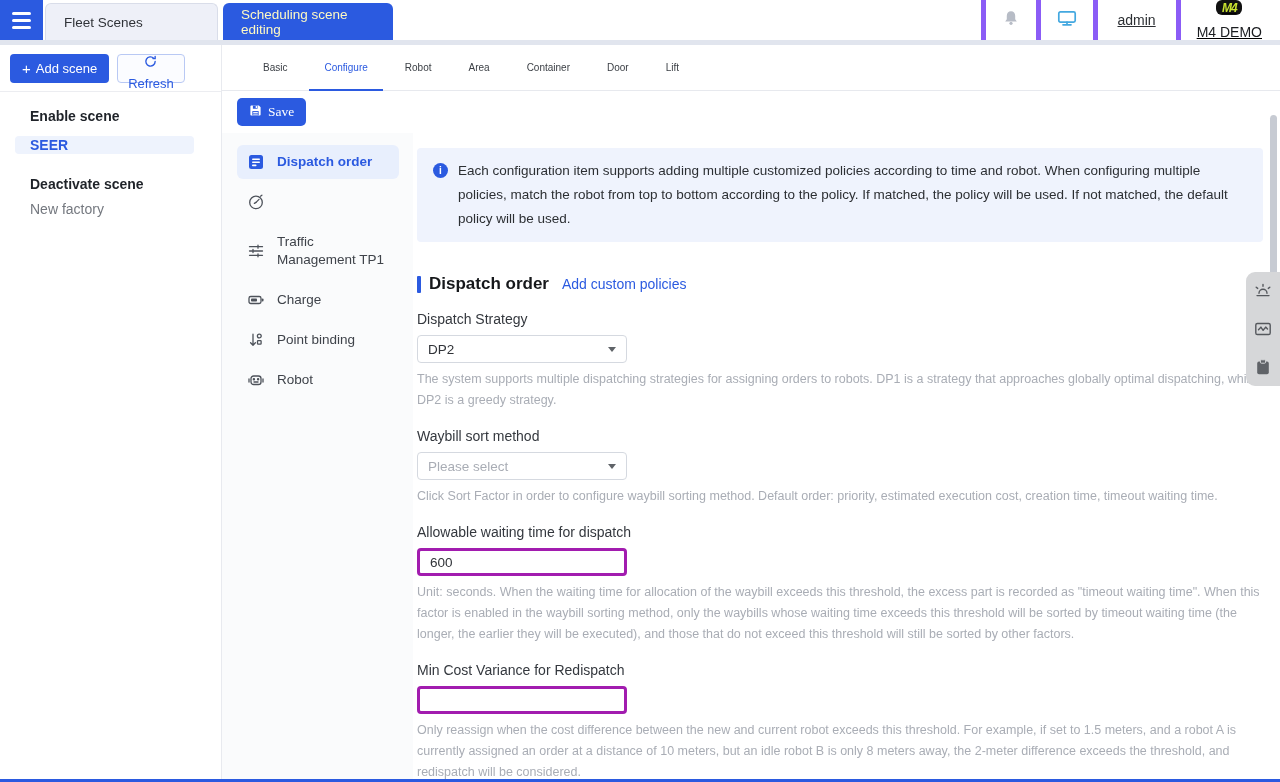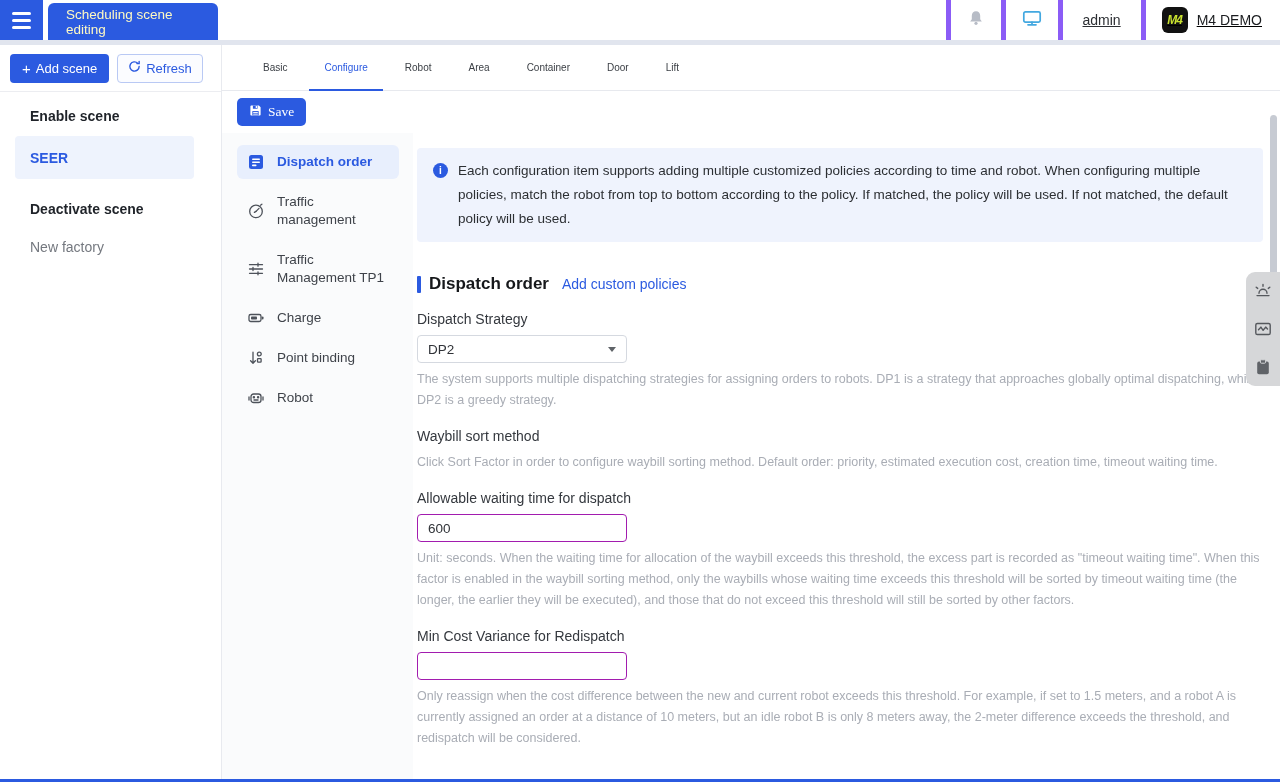--- a/index.html
+++ b/index.html
@@ -9,38 +9,38 @@
   
   .topbar { height:40px; background:#fff; display:flex; align-items:stretch; flex:0 0 auto; }
   .hamburger { width:43px; background:var(--accent); display:flex; flex-direction:column; justify-content:center; align-items:center; gap:4px; cursor:pointer; }
   .hamburger i { display:block; width:19px; height:3px; border-radius:2px; background:#fff; }
   .scene-tab { align-self:flex-end; height:37px; display:flex; align-items:center; padding:0 18px; font-size:13.5px; border-radius:6px 6px 0 0; }
   .scene-tab.inactive { margin-left:2px; width:173px; background:#eef0f8; border:1px solid #d9dde9; border-bottom:none; color:#303338; }
   .scene-tab.active { margin-left:5px; width:170px; background:var(--accent); color:#fef9c3; }
   .topbar-right { margin-left:auto; display:flex; align-items:stretch; }
   .tb-cell { display:flex; align-items:center; justify-content:center; border-left:5px solid #8b5cf6; padding:0 16px;text-decoration:underline; }
   .tb-cell.admin { font-size:14px; color:#2c2f33; padding:0 20px; }
-  .brand-cell { display:flex; align-items:center; gap:9px; padding:0 18px 0 16px; }
+  .brand-cell { display:flex; align-items:center; gap:9px; padding:0 18px 0 16px;flex-direction:column; }
   .logo-box { width:26px; height:26px; background:#111; border-radius:6px; display:flex; align-items:center; justify-content:center; }
   .logo-box span { color:#c9e22f; font-size:12px; font-weight:800; font-style:italic; letter-spacing:-1px; }
   .brand-name { font-size:14px; color:#1b1d20; }
 
   .top-gap { height:5px; background:#e1e5ee; flex:0 0 auto; }
 
   
   .main-row { flex:1; display:flex; min-height:0; }
 
   
   .sidebar { width:222px; background:#fff; border-right:1px solid #e8eaef; display:flex; flex-direction:column; }
   .sidebar-btns { height:47px; display:flex; align-items:center; gap:8px; padding:0 10px; border-bottom:1px solid #ecedf1; }
   .btn-add { background:var(--accent); color:#fff; border:none; border-radius:4px; height:29px; padding:0 12px; font-size:13px; display:flex; align-items:center; gap:5px; cursor:pointer; font-family:inherit; }
   .btn-add .plus { font-size:15px; line-height:1; }
-  .btn-refresh { background:#fbfcff; color:var(--accent); border:1px solid #b9c9f4; border-radius:4px; height:29px; padding:0 10px; font-size:13px; display:flex; align-items:center; gap:5px; cursor:pointer; font-family:inherit; }
+  .btn-refresh { background:#fbfcff; color:var(--accent); border:1px solid #b9c9f4; border-radius:4px; height:29px; padding:0 10px; font-size:13px; display:flex; align-items:center; gap:5px; cursor:pointer; font-family:inherit;flex-direction:column; }
   .scene-group-label { font-size:14px; font-weight:bold; color:#1f2329; margin:16px 0 0 30px; }
-  .scene-item { margin:12px 27px 0 15px; height:43px; display:flex; align-items:center; padding-left:15px; border-radius:4px; font-size:14px; cursor:pointer; }
+  .scene-item { margin:12px 27px 0 15px; height:18px; display:flex; align-items:center; padding-left:15px; border-radius:4px; font-size:14px; cursor:pointer; }
   .scene-item.selected { background:#eef3fd; color:var(--accent); font-weight:bold; }
   .scene-item.plain { color:#74787f; margin-top:8px; }
   .scene-group-label.second { margin-top:22px; }
 
   
   .content-col { flex:1; display:flex; flex-direction:column; min-width:0; }
   .tabs-row { height:46px; background:#fff; border-bottom:1px solid #e7e9ee; display:flex; align-items:stretch; padding-left:26px; flex:0 0 auto; }
   .tab { display:flex; align-items:center; padding:12px 15px; margin-right:7px; font-size:10px; color:#3c4046; cursor:pointer; position:relative; }
   .tab.active { color:var(--accent); }
   .tab.active::after { content:""; position:absolute; left:0; right:0; bottom:-1px; height:2px; background:var(--accent); }
@@ -66,21 +66,21 @@
   .section-head { margin:32px 0 0 0; display:flex; align-items:center; }
   .section-bar { width:4px; height:17px; background:var(--accent); border-radius:1px; margin-right:8px; }
   .section-title { font-size:17px; font-weight:bold; color:#16181b; }
   .section-link { font-size:14px; color:var(--accent); margin-left:13px; cursor:pointer; text-decoration:none; }
 
   .field-label { font-size:14px; color:#34383e; margin:17px 0 8px 0; }
   .ctl-select { width:210px; height:28px; border:1px solid #d5d9e0; border-radius:4px; background:#fff; display:flex; align-items:center; padding:0 10px; cursor:pointer; }
   .ctl-select .val { font-size:13.5px; color:#303338; flex:1; }
   .ctl-select .val.placeholder { color:#a9adb5; }
   .ctl-select .arrow { width:0; height:0; border-left:4.5px solid transparent; border-right:4.5px solid transparent; border-top:5.5px solid #5f6368; }
-  .ctl-input { width:210px; height:28px; border:1px solid #a21caf; border-radius:4px; padding:0 10px; font-size:13.5px; color:#303338; font-family:inherit; outline:none; }
+  .ctl-input { width:210px; height:28px; border:3px solid #a21caf; border-radius:4px; padding:0 10px; font-size:13.5px; color:#303338; font-family:inherit; outline:none; }
   .help { font-size:12.5px; color:#a9adb5; line-height:21px; margin-top:6px; max-width:846px; }
 
   
   .float-tools { position:absolute; right:0; top:272px; width:34px; background:#d6d7d9; border-radius:9px 0 0 9px; padding:9px 0; display:flex; flex-direction:column; align-items:center; gap:18px; z-index:20; }
   .tool-btn { width:20px; height:20px; display:flex; align-items:center; justify-content:center; cursor:pointer; }
 
   
   .scroll-thumb { position:absolute; right:3px; top:115px; width:7px; height:170px; background:#c7cbd3; border-radius:4px; z-index:15; }
 
   .bottom-line { position:absolute; left:0; right:0; bottom:0; height:3px; background:var(--accent); z-index:30; }
@@ -91,20 +91,23 @@
 <body>
 
 <div class="app">
 
   <div class="topbar">
     <div class="hamburger">
         <i></i>
         <i></i>
         <i></i>
       </div>
+    <div class="scene-tab inactive">
+      <span>Fleet Scenes</span>
+    </div>
     <div class="scene-tab active">
       <span>Scheduling scene editing</span>
     </div>
     <div class="topbar-right">
       <div class="tb-cell">
         <span>
           <svg width="18" height="18" viewBox="0 0 18 18">
               <path d="M9 2.2c-2.6 0-4.2 1.8-4.2 4.6v3.4L3.2 12.6h11.6L13.2 10.2V6.8c0-2.8-1.6-4.6-4.2-4.6z" fill="#b7bcc6"></path>
               <circle cx="9" cy="14.3" r="1.6" fill="#b7bcc6"></circle>
             </svg>
@@ -217,21 +220,20 @@
           </div>
           <div class="nav-item">
             <span class="nav-ico">
               <svg width="18" height="18" viewBox="0 0 18 18" fill="none" stroke="#4d525a" stroke-width="1.3" stroke-linecap="round">
                   <circle cx="9" cy="9.4" r="6.3"></circle>
                   <path d="M9 9.4l3-3"></path>
                   <path d="M9 9.4l-1.6 1"></path>
                   <path d="M13.5 3.2l1.4-1"></path>
                 </svg>
             </span>
-            <span class="nav-label">Traffic management</span>
           </div>
           <div class="nav-item">
             <span class="nav-ico">
               <svg width="18" height="18" viewBox="0 0 18 18" fill="none" stroke="#4d525a" stroke-width="1.3" stroke-linecap="round">
                   <path d="M2.5 4.7h13M2.5 9h13M2.5 13.3h13"></path>
                   <path d="M11 3.2v3M6 7.5v3M11 11.8v3"></path>
                 </svg>
             </span>
             <span class="nav-label">Traffic Management TP1</span>
           </div>
@@ -284,20 +286,24 @@
           
           <div class="field-label">Dispatch Strategy</div>
           <div class="ctl-select">
             <span class="val">DP2</span>
             <span class="arrow"></span>
           </div>
           <div class="help">The system supports multiple dispatching strategies for assigning orders to robots. DP1 is a strategy that approaches globally optimal dispatching, while DP2 is a greedy strategy.</div>
 
           
           <div class="field-label">Waybill sort method</div>
+          <div class="ctl-select">
+            <span class="val placeholder">Please select</span>
+            <span class="arrow"></span>
+          </div>
           <div class="help">Click Sort Factor in order to configure waybill sorting method. Default order: priority, estimated execution cost, creation time, timeout waiting time.</div>
 
           
           <div class="field-label">Allowable waiting time for dispatch</div>
           <input class="ctl-input" value="600" style="">
           <div class="help">Unit: seconds. When the waiting time for allocation of the waybill exceeds this threshold, the excess part is recorded as "timeout waiting time". When this factor is enabled in the waybill sorting method, only the waybills whose waiting time exceeds this threshold will be sorted by timeout waiting time (the longer, the earlier they will be executed), and those that do not exceed this threshold will still be sorted by other factors.</div>
 
           
           <div class="field-label">Min Cost Variance for Redispatch</div>
           <input class="ctl-input" value="" style="">

